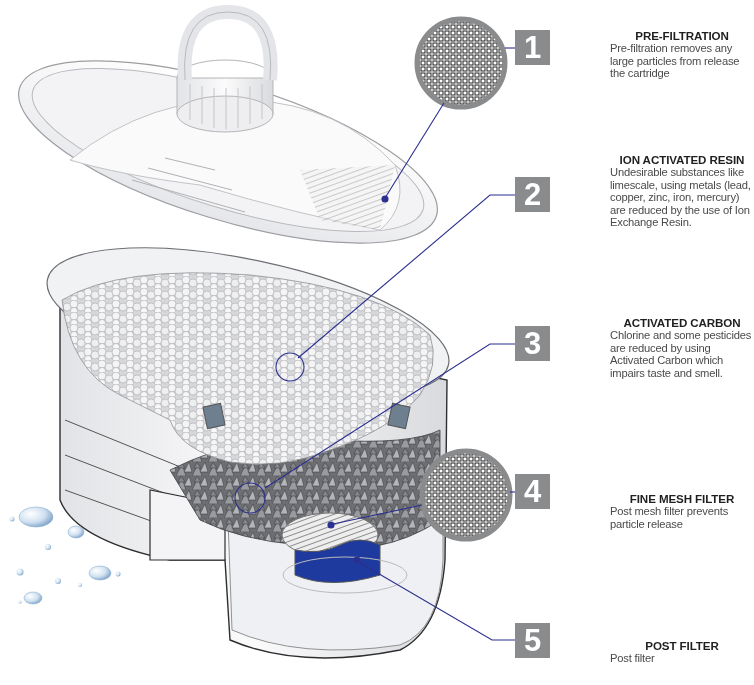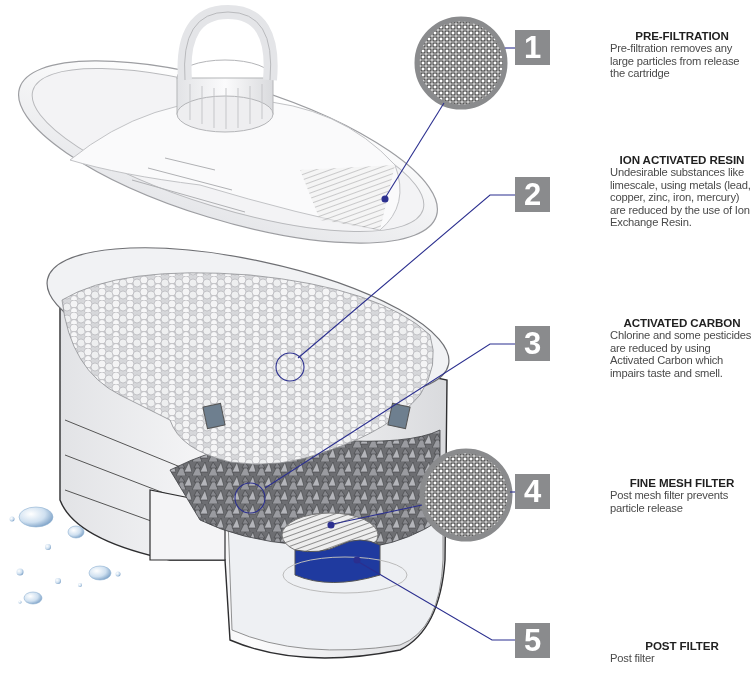--- a/index.html
+++ b/index.html
@@ -153,20 +153,20 @@
   <span class="txt">Pre-filtration removes any large particles from release the cartridge</span>
 </div>
 <div class="desc" style="top:153px;">
   <span class="ttl">ION ACTIVATED RESIN</span>
   <span class="txt">Undesirable substances like limescale, using metals (lead, copper, zinc, iron, mercury) are reduced by the use of Ion Exchange Resin.</span>
 </div>
 <div class="desc" style="top:305px;margin-top:11px;">
   <span class="ttl">ACTIVATED CARBON</span>
   <span class="txt">Chlorine and some pesticides are reduced by using Activated Carbon which impairs taste and smell.</span>
 </div>
-<div class="desc" style="top:476px;">
+<div class="desc" style="top:492px;">
   <span class="ttl">FINE MESH FILTER</span>
   <span class="txt">Post mesh filter prevents particle release</span>
 </div>
 <div class="desc" style="top:627px;margin-top:12px;">
   <span class="ttl">POST FILTER</span>
   <span class="txt">Post filter</span>
 </div>
 
 </body></html>

